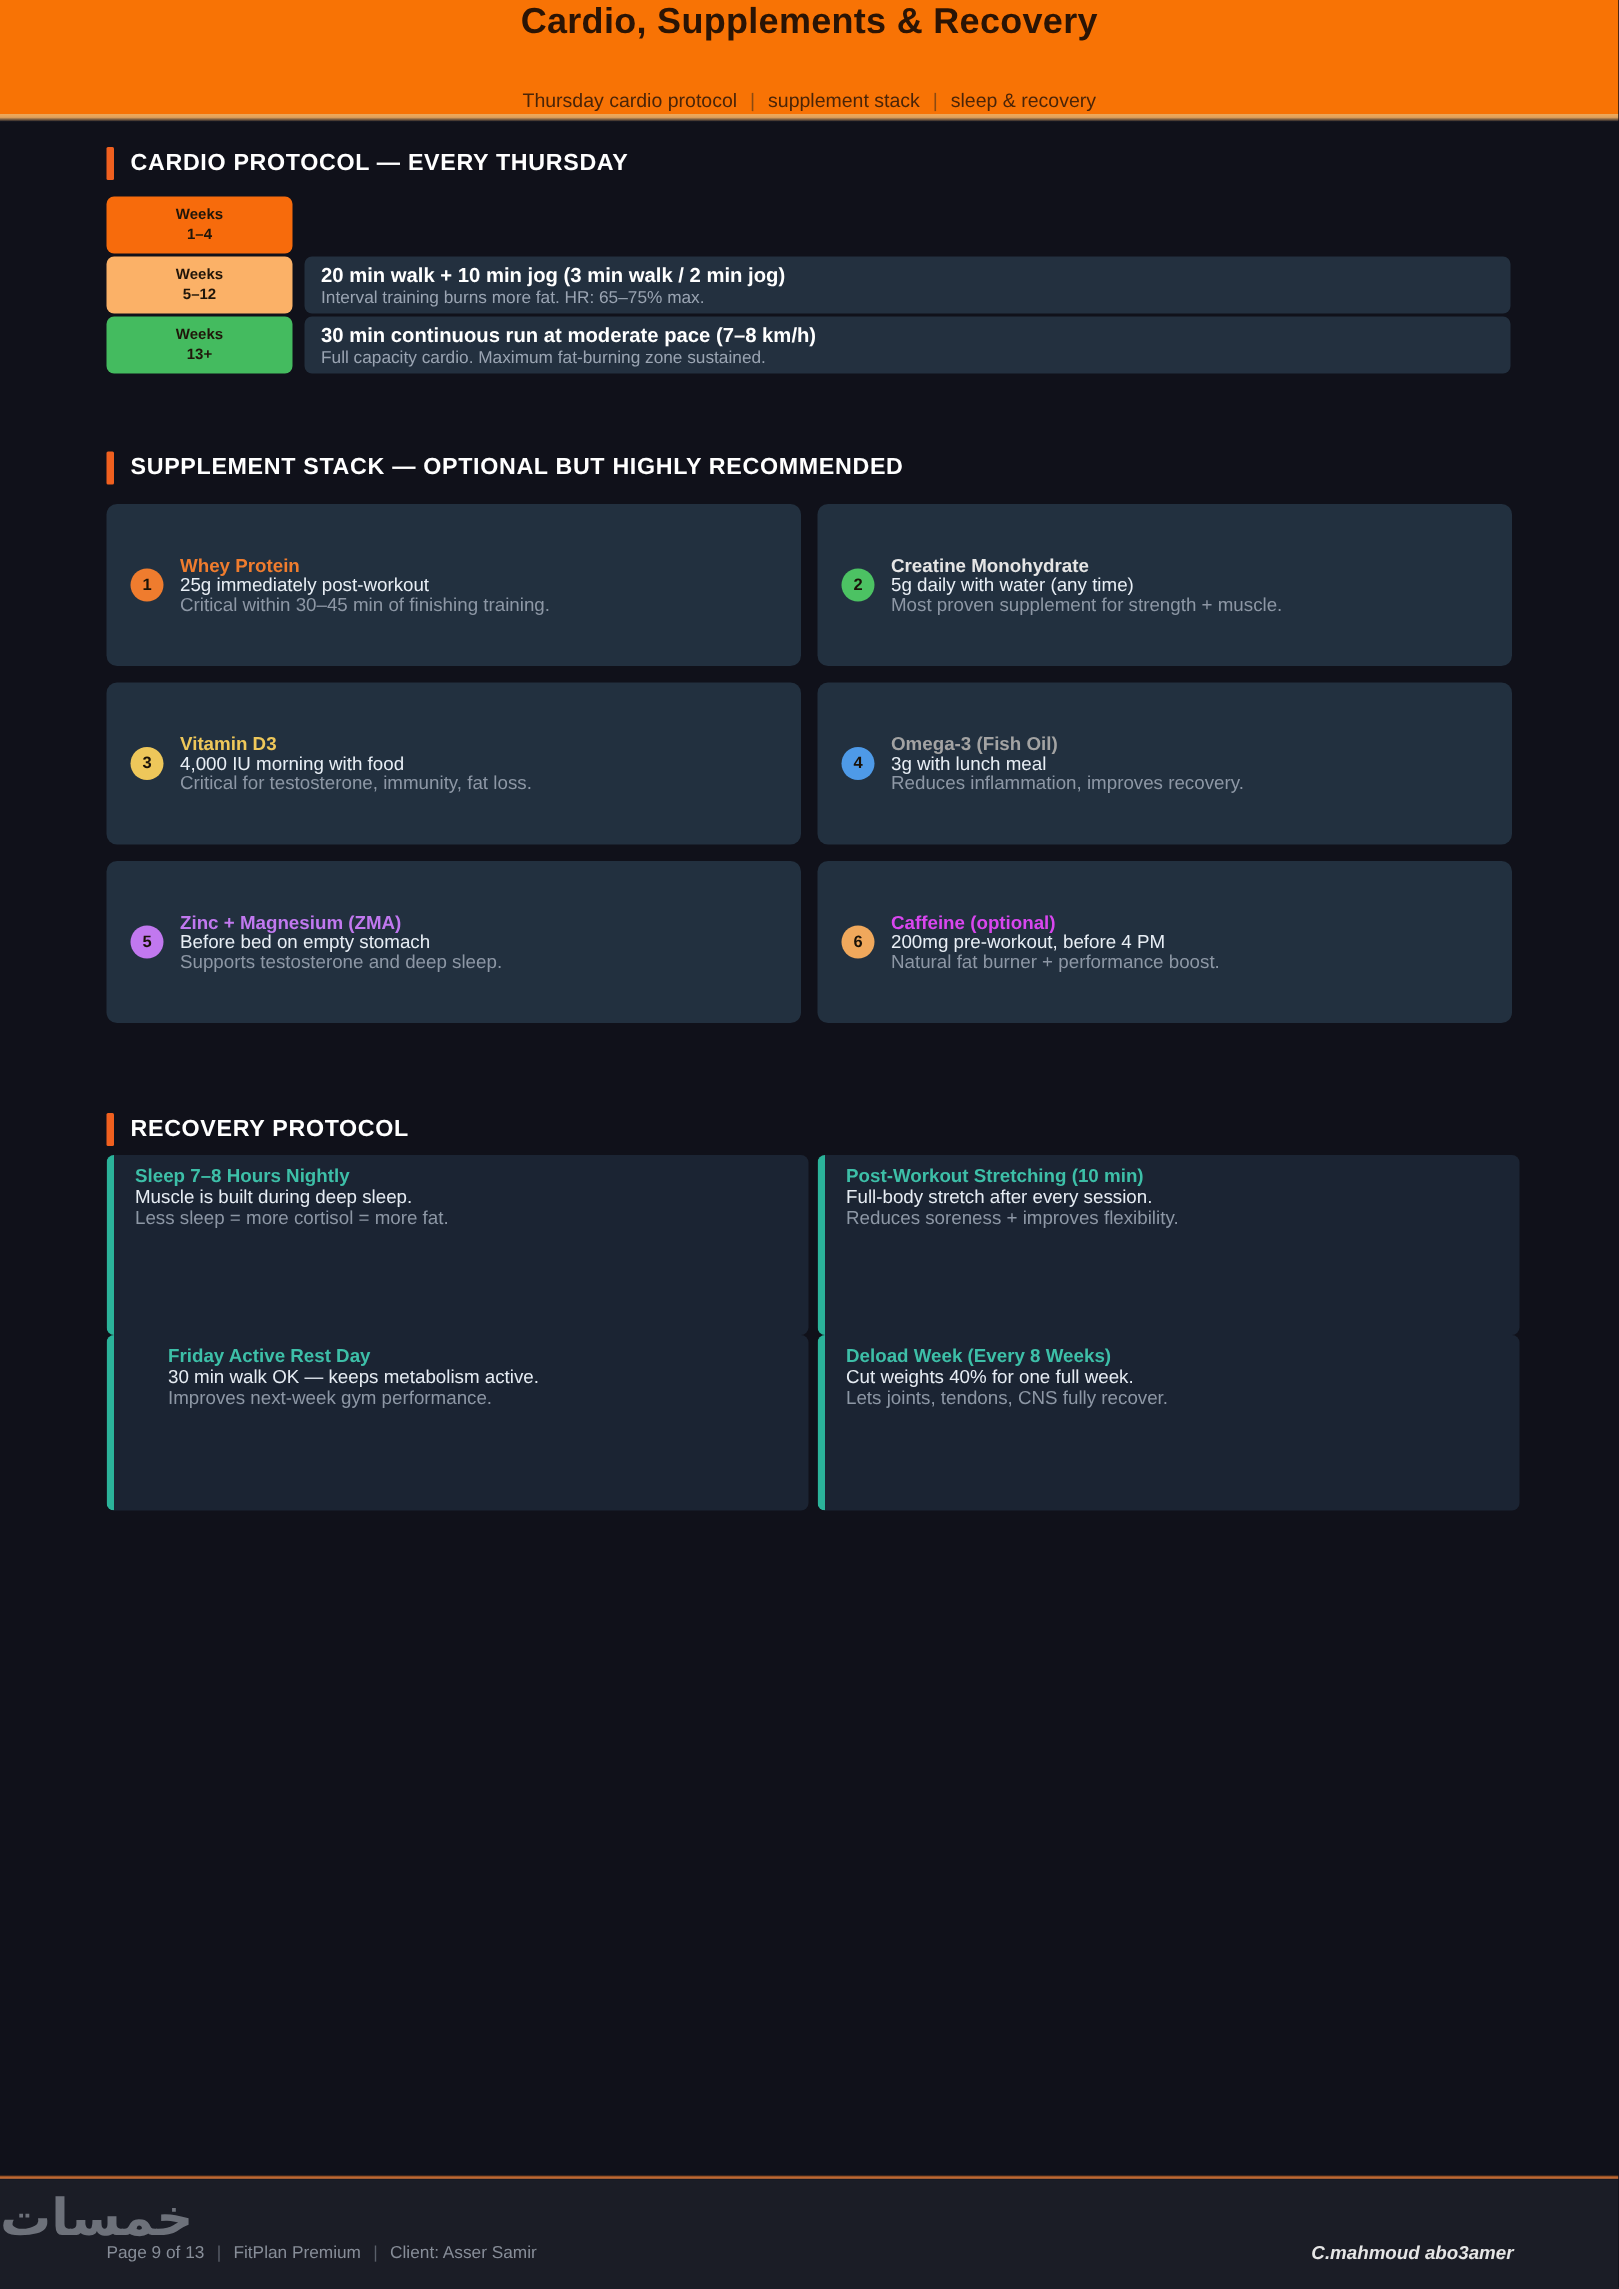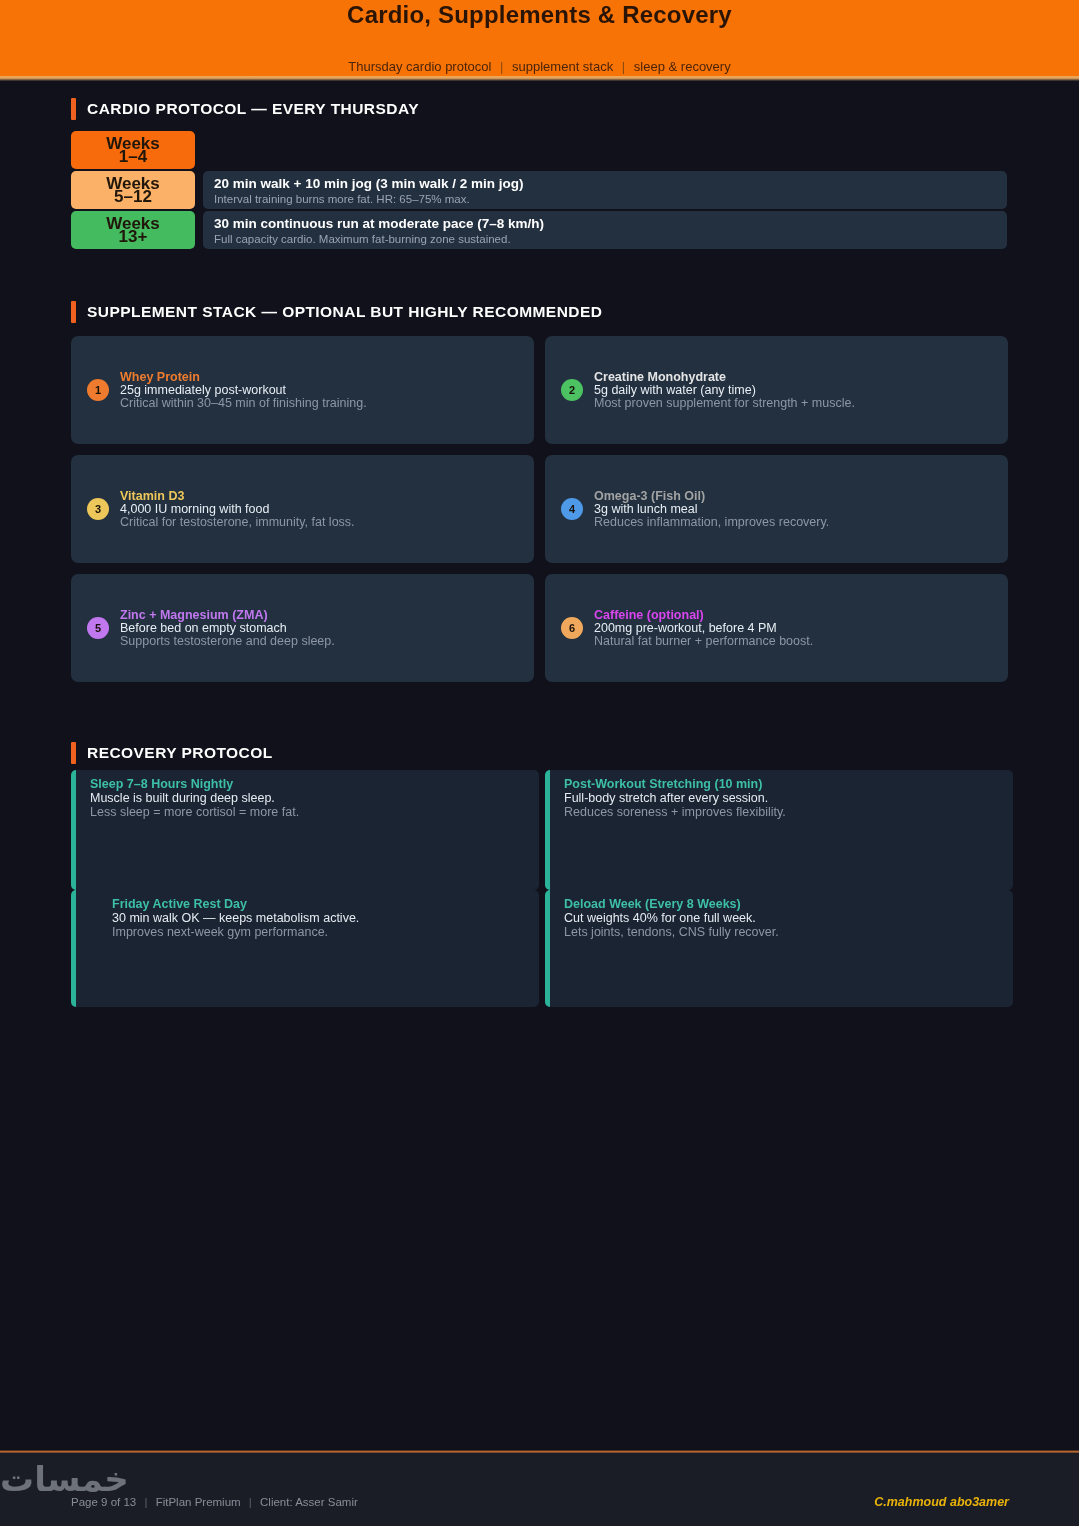--- a/index.html
+++ b/index.html
@@ -42,21 +42,21 @@
 
   
   .cardio-row {
     position:absolute; left:71px; width:936px; height:38px;
     display:flex; align-items:stretch;
   }
   .wk-badge {
     width:124px; border-radius:5px; flex:none;
     display:flex; flex-direction:column;
     align-items:center; justify-content:center;
-    color:#20160a; font-size:17px; font-weight:bold;
+    color:#20160a; font-size:10px; font-weight:bold;
     line-height:13px; overflow:hidden;
   }
   .cardio-body {
     flex:1; margin-left:8px; background:#23303f; border-radius:5px;
     padding:4px 0 0 11px; overflow:hidden;
   }
   .cardio-main { font-size:13.5px; font-weight:bold; color:#ffffff; line-height:17px; }
   .cardio-sub  { font-size:11.5px; color:#9aa4b2; line-height:15px; }
 
   
@@ -100,21 +100,21 @@
     text-align:left; font-size:34px; color:#6d717a;
     font-family:"DejaVu Sans", sans-serif; letter-spacing:1px;font-weight:bold;
   }
   .footer-left {
     position:absolute; left:71px; top:1496px;
     font-size:11.5px; color:#878d98;
   }
   .footer-left .sep { color:#5a5f69; padding:0 5px; }
   .footer-right {
     position:absolute; right:70px; top:1495px;
-    font-size:12.5px; font-weight:bold; font-style:italic; color:#eab308;
+    font-size:12.5px; font-weight:bold; font-style:italic; color:#e5e5e5;
   }
 </style>
 </head>
 <body>
 
 <div class="page">
 
   <div class="header">
     <div class="header-title">Cardio, Supplements &amp; Recovery</div>
     <div class="header-sub">

